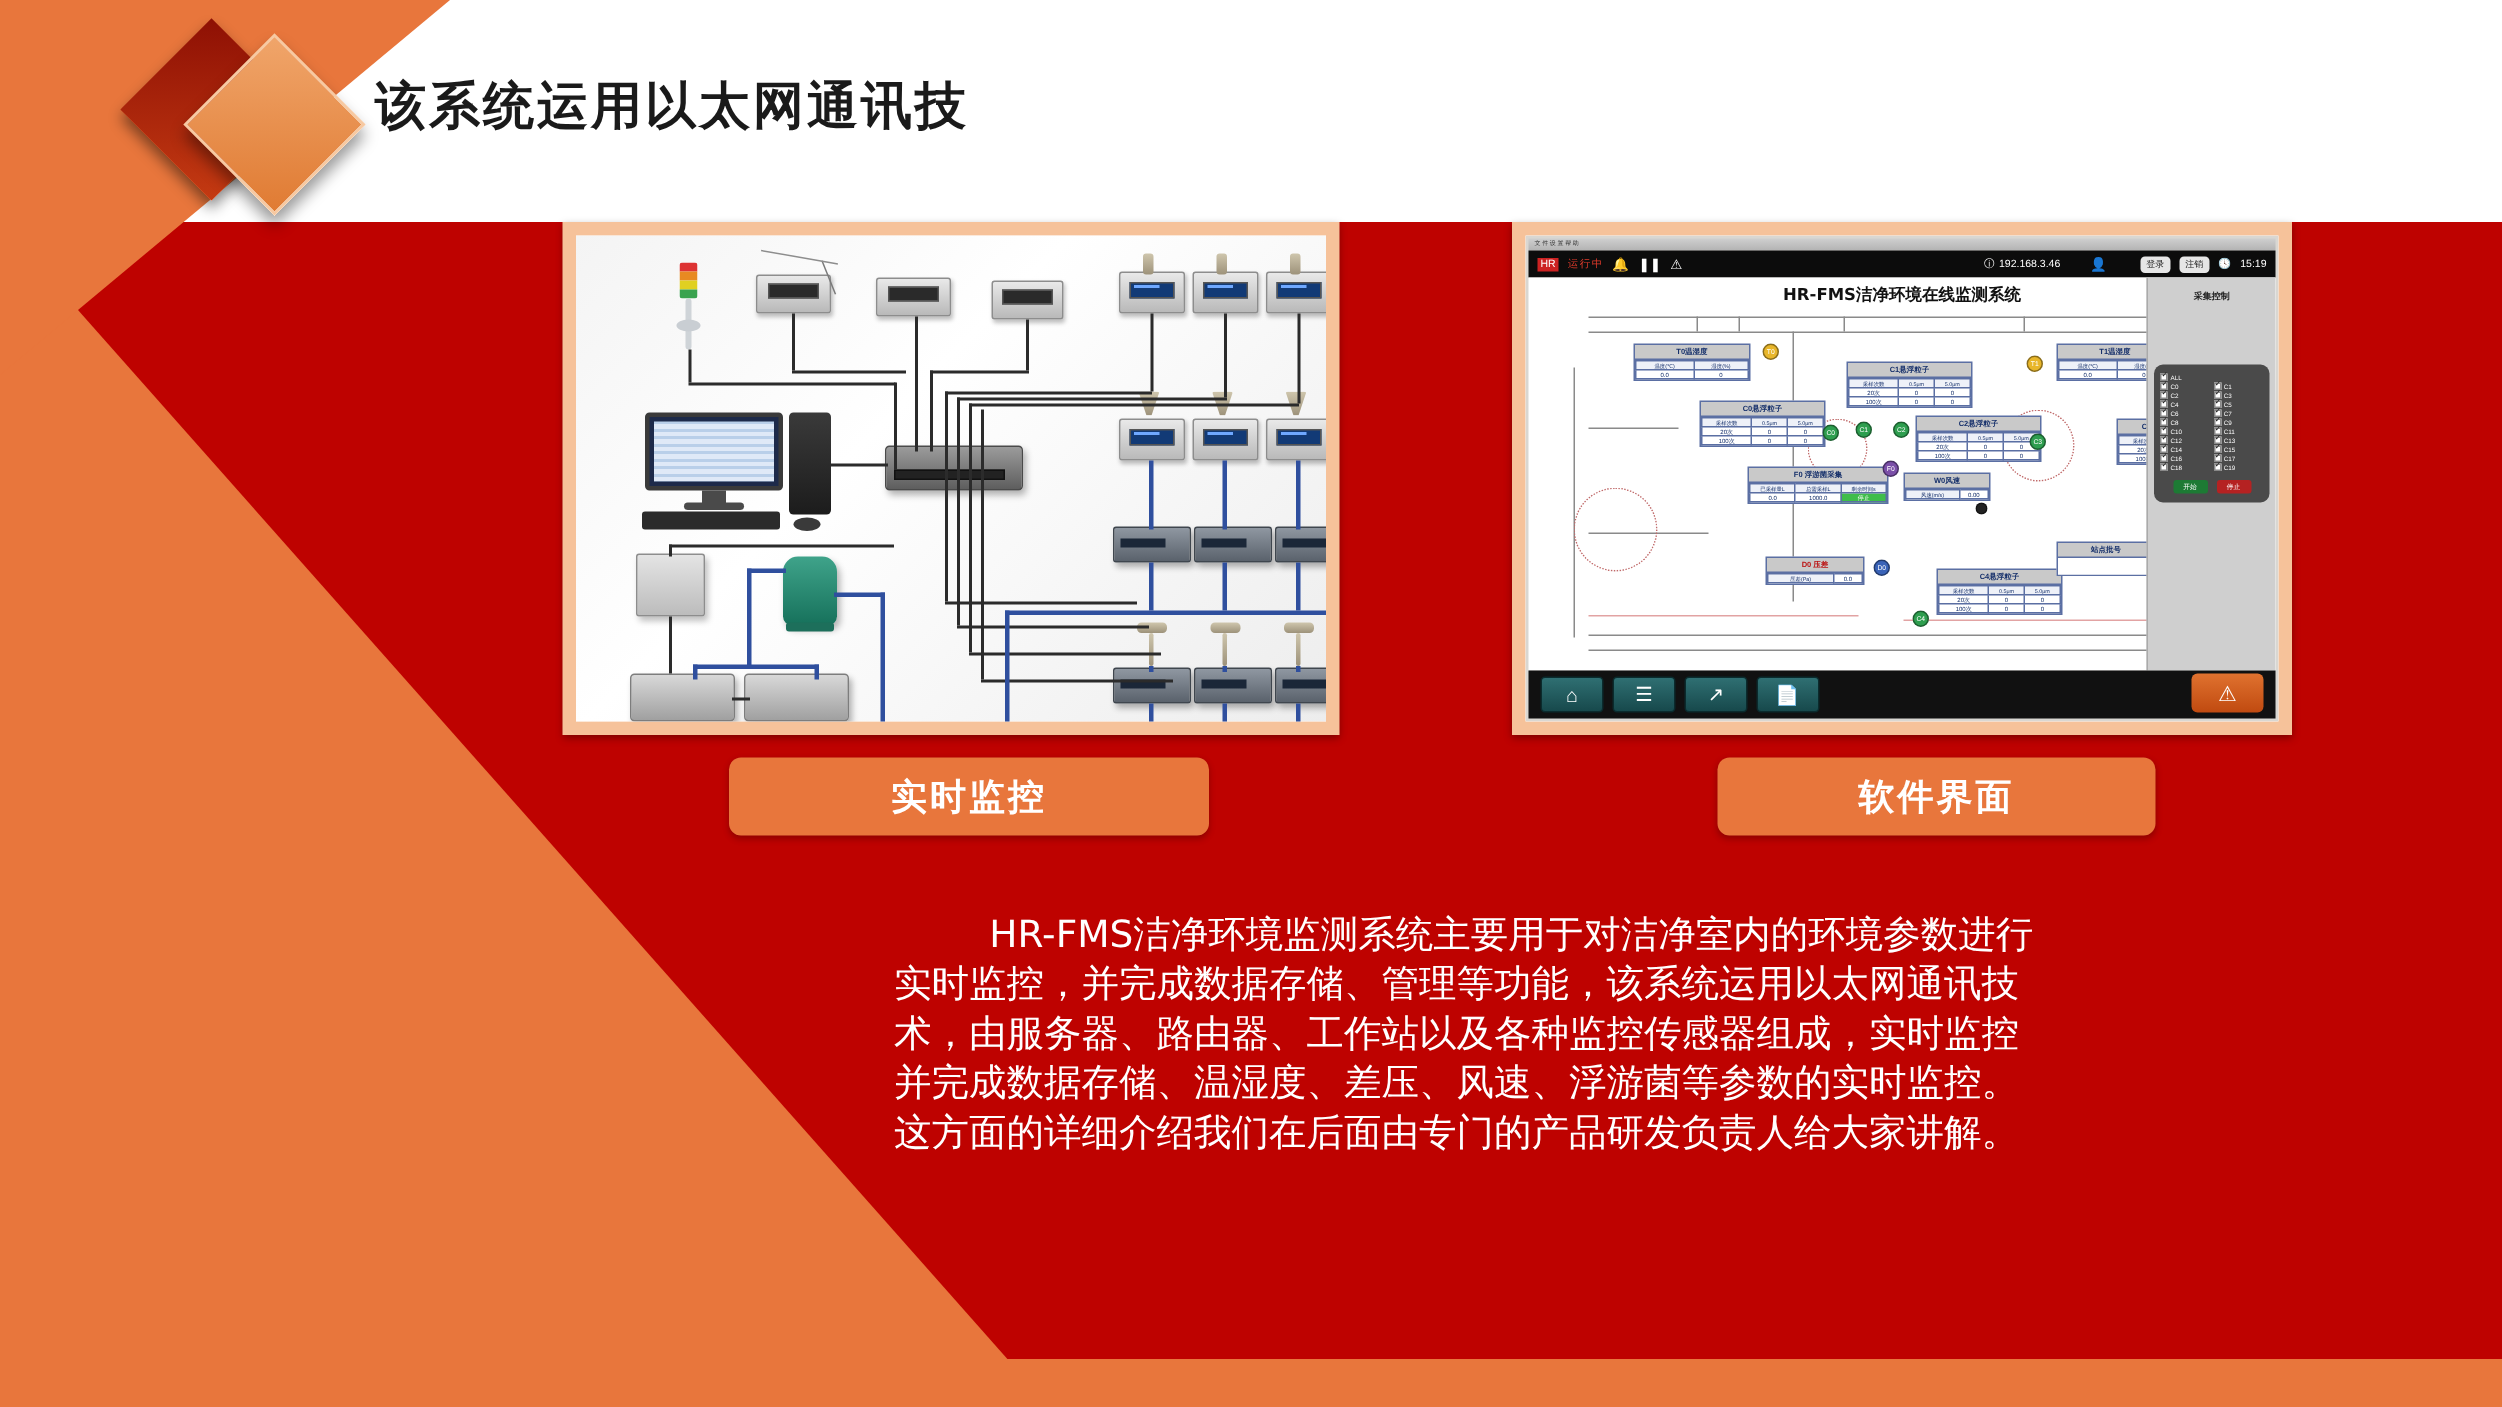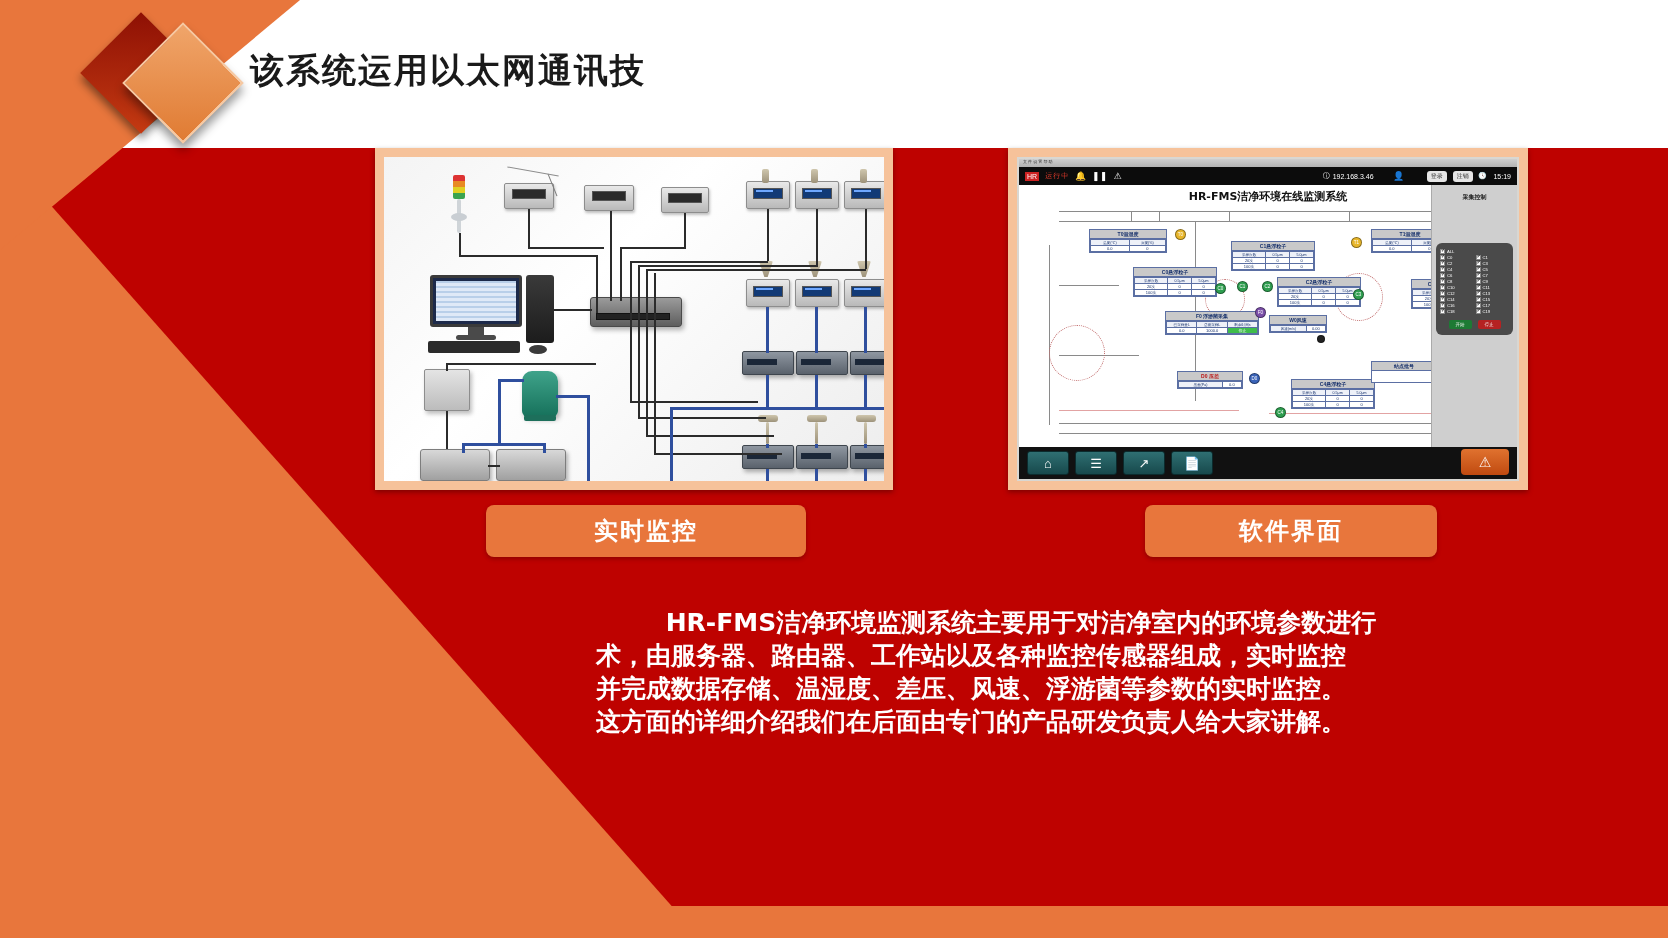--- a/index.html
+++ b/index.html
@@ -148,21 +148,21 @@
      color:#fff; font-size:24px; font-weight:bold; display:flex; align-items:center;
      justify-content:center; letter-spacing:2px; box-shadow:0 2px 4px rgba(0,0,0,.25);
      font-family:"DejaVu Sans","Liberation Sans",sans-serif;}
   #cap-left  { left:486px;  top:505px; width:320px; }
   #cap-right { left:1145px; top:505px; width:292px; }
 
   
   .para { position:absolute; left:596px; top:606px; width:912px; color:#fff;
      font-size:25px; line-height:33px; text-indent:0;
      font-family:"DejaVu Sans","Liberation Sans",sans-serif; }
-  .para p { margin:0; white-space:pre;font-weight:bold; }
+  .para p { margin:0; white-space:pre; }
 </style>
 </head>
 <body>
 
 <div id="slide">
 
   <div class="bg-big-triangle"></div>
   <div class="bg-bottom-strip2"></div>
   <div class="header-white"></div>
   <div class="bg-orange-diag"></div>
@@ -667,18 +667,19 @@
         </div>
       </div>
     </div>
   </div>
 
   <div class="caption" id="cap-left">实时监控</div>
   <div class="caption" id="cap-right">软件界面</div>
 
   <div class="para">
     <p>        HR-FMS洁净环境监测系统主要用于对洁净室内的环境参数进行</p>
+    <p>实时监控，并完成数据存储、管理等功能，该系统运用以太网通讯技</p>
     <p>术，由服务器、路由器、工作站以及各种监控传感器组成，实时监控</p>
     <p>并完成数据存储、温湿度、差压、风速、浮游菌等参数的实时监控。</p>
     <p>这方面的详细介绍我们在后面由专门的产品研发负责人给大家讲解。</p>
   </div>
 
 </div>
 
 </body></html>

